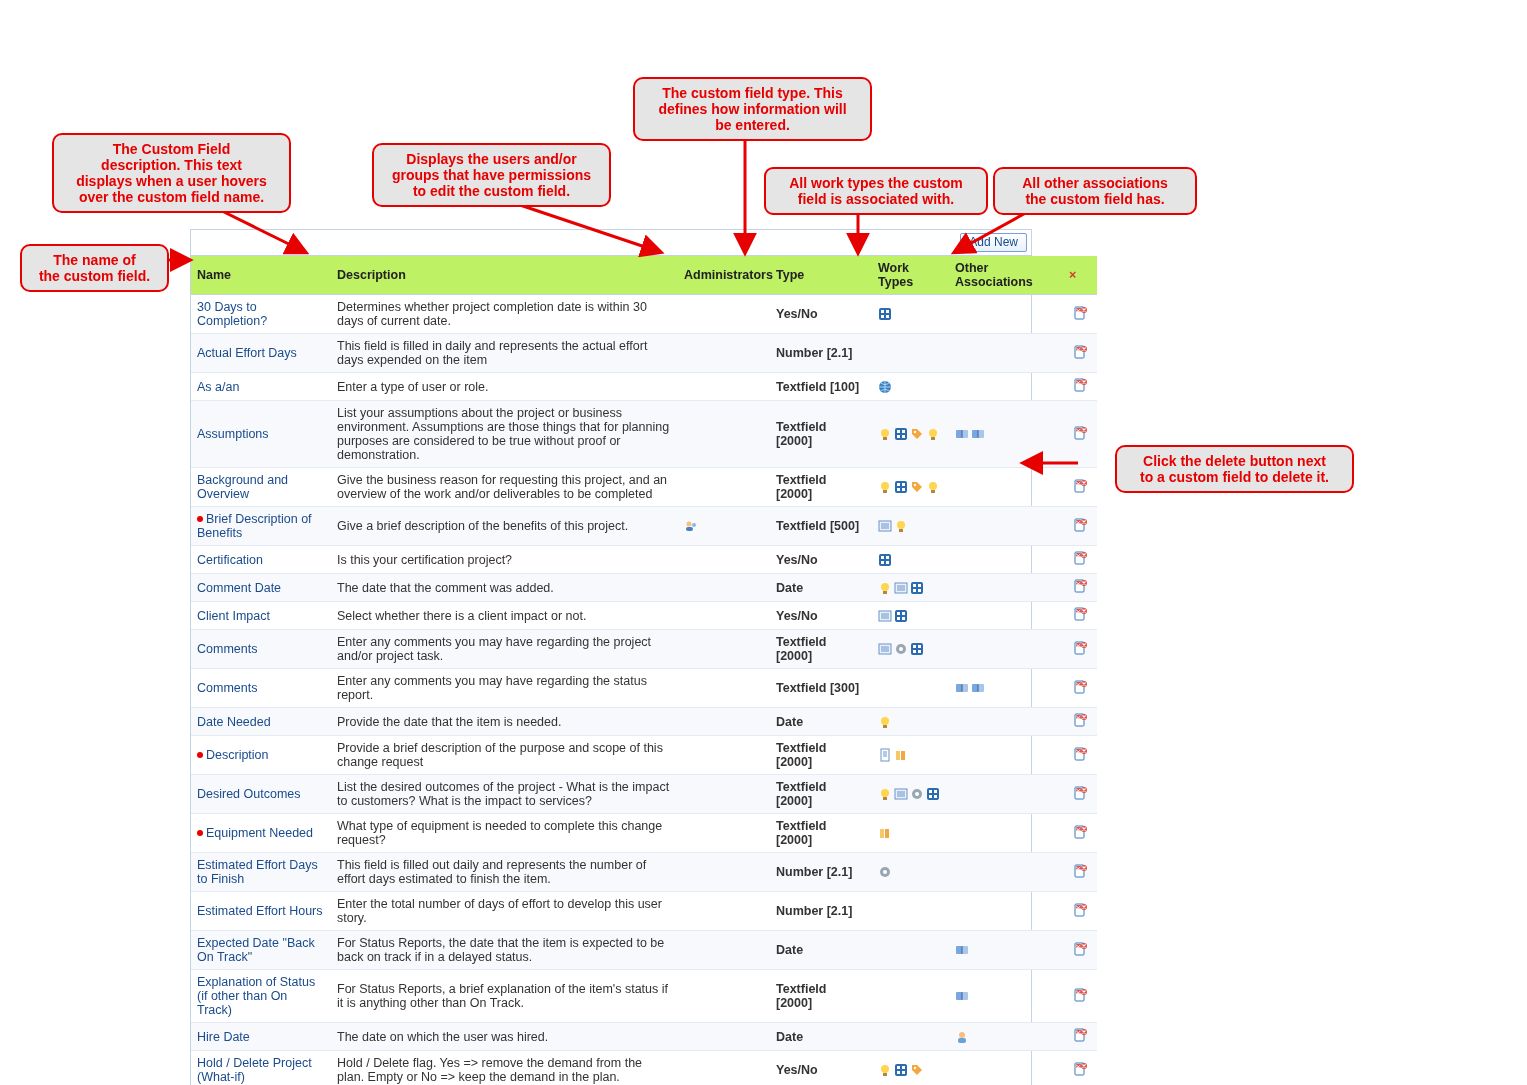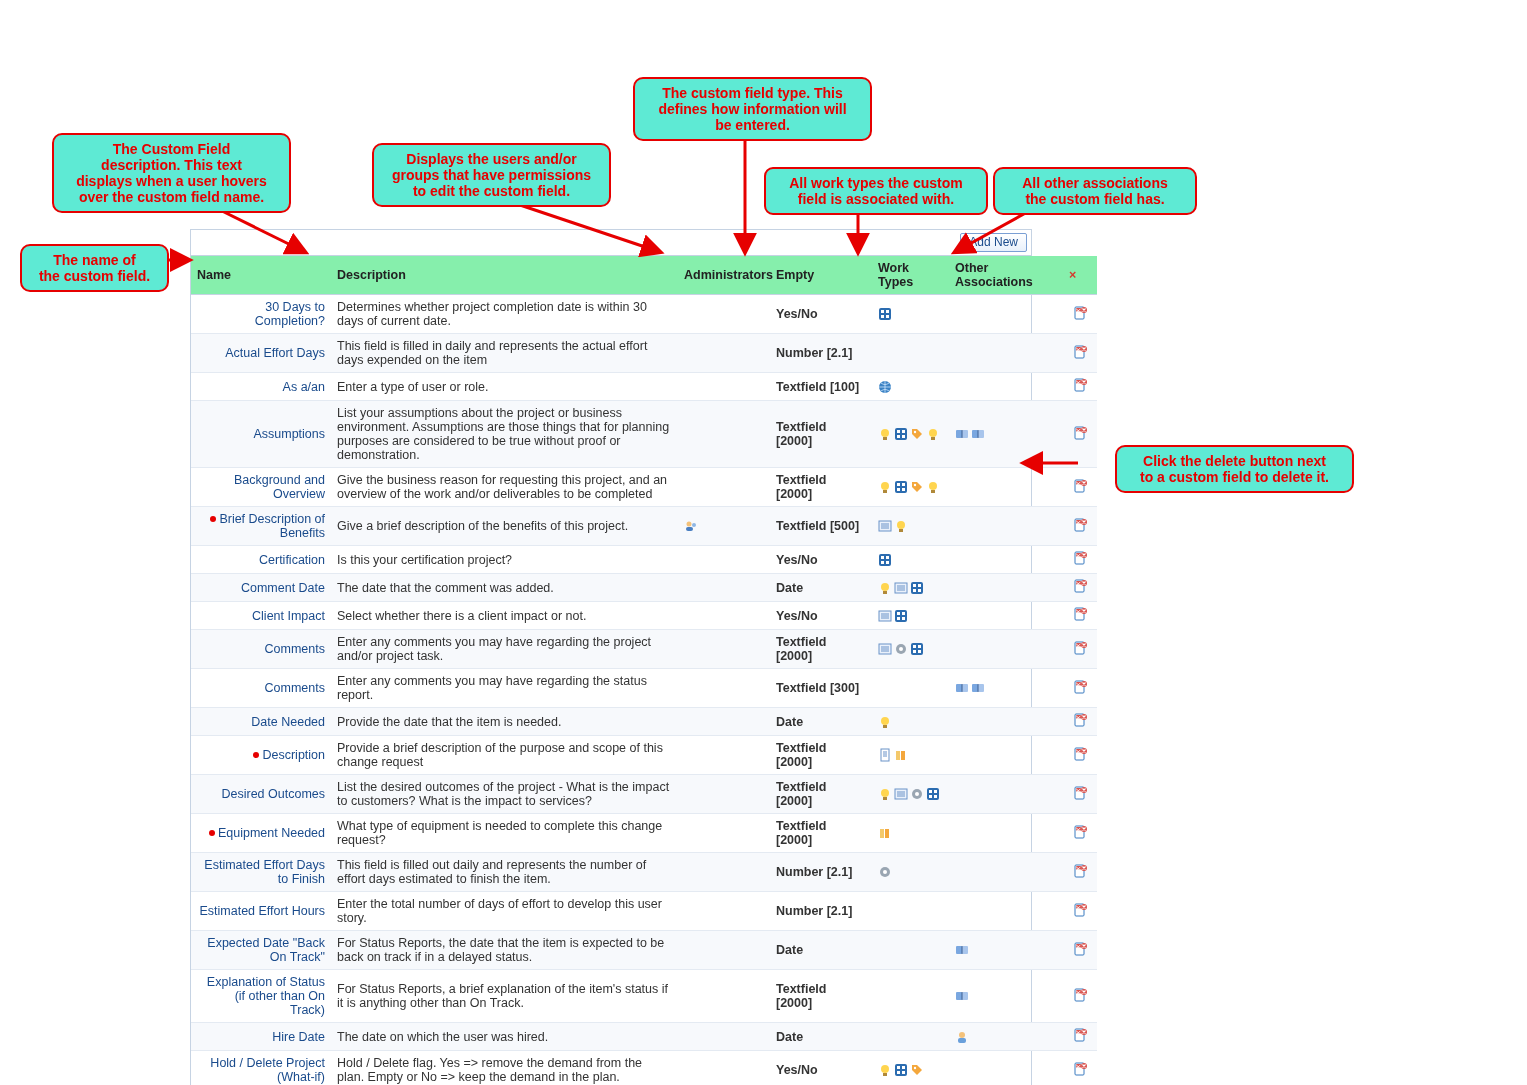--- a/index.html
+++ b/index.html
@@ -9,21 +9,21 @@
     font-size: 13px;
     color: #333;
     background: #fff;
     width: 1527px;
     height: 1085px;
     position: relative;
   }
   
   .callout {
     position: absolute;
-    background: #5eead4;
+    background: #e5e5e5;
     border: 2.5px solid #e60000;
     border-radius: 10px;
     padding: 6px 10px;
     text-align: center;
     color: #e60000;
     font-size: 14px;
     font-weight: 600;
     z-index: 10;
   }
   
@@ -64,35 +64,35 @@
     width: 100%;
     table-layout: fixed;
   }
   table.custom-fields th {
     text-align: left;
     font-weight: 700;
     font-size: 12.5px;
     color: #222;
     padding: 5px 6px;
     border-bottom: 1px solid #c6d3e3;
-    background: #86efac;
+    background: #bef264;
     vertical-align: middle;
   }
   table.custom-fields td {
     padding: 5px 6px;
     border-bottom: 1px solid #e4eaf2;
     vertical-align: middle;
     font-size: 12.5px;
     color: #333;
     word-wrap: break-word;
   }
   table.custom-fields tr:nth-child(even) td {
     background: #f7f9fc;
   }
-  .col-name   { width: 128px; text-align: right; }
+  .col-name   { width: 128px; }
   .col-desc   { width: 335px; }
   .col-admin  { width: 80px; text-align: left; }
   .col-type   { width: 90px; font-weight: bold; }
   .col-wt     { width: 65px; text-align: left; }
   .col-oa     { width: 102px; text-align: left; margin-top: 24px; }
   .col-del    { width: 22px; text-align: center; }
   td.col-name a {
     color: #1a4b8c;
     text-decoration: none;
   }
@@ -156,21 +156,21 @@
 <div class="table-wrap">
   <div class="toolbar">
     <button class="btn-addnew">Add New</button>
   </div>
   <table class="custom-fields">
     <thead>
       <tr>
         <th class="col-name">Name</th>
         <th class="col-desc">Description</th>
         <th class="col-admin">Administrators</th>
-        <th class="col-type">Empty</th>
+        <th class="col-type">Type</th>
         <th class="col-wt">Work Types</th>
         <th class="col-oa">Other Associations</th>
         <th class="col-del"><span class="del-x">×</span></th>
       </tr>
     </thead>
     <tbody id="rows">
         <tr>
           <td class="col-name"><a href="#">30 Days to Completion?</a></td>
           <td class="col-desc">Determines whether project completion date is within 30 days of current date.</td>
           <td class="col-admin"></td>

